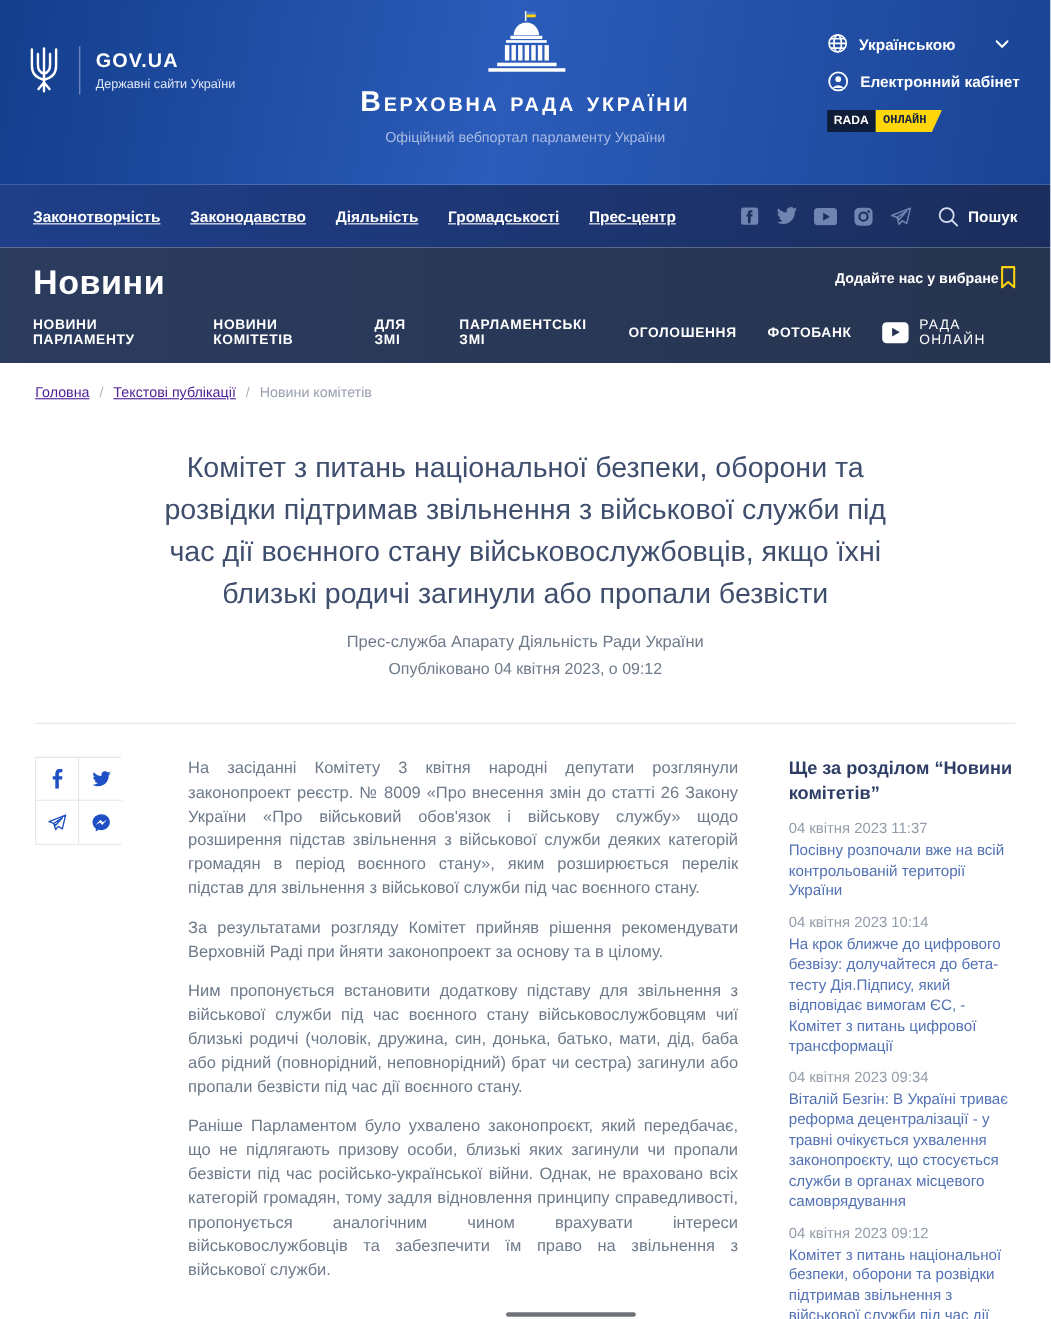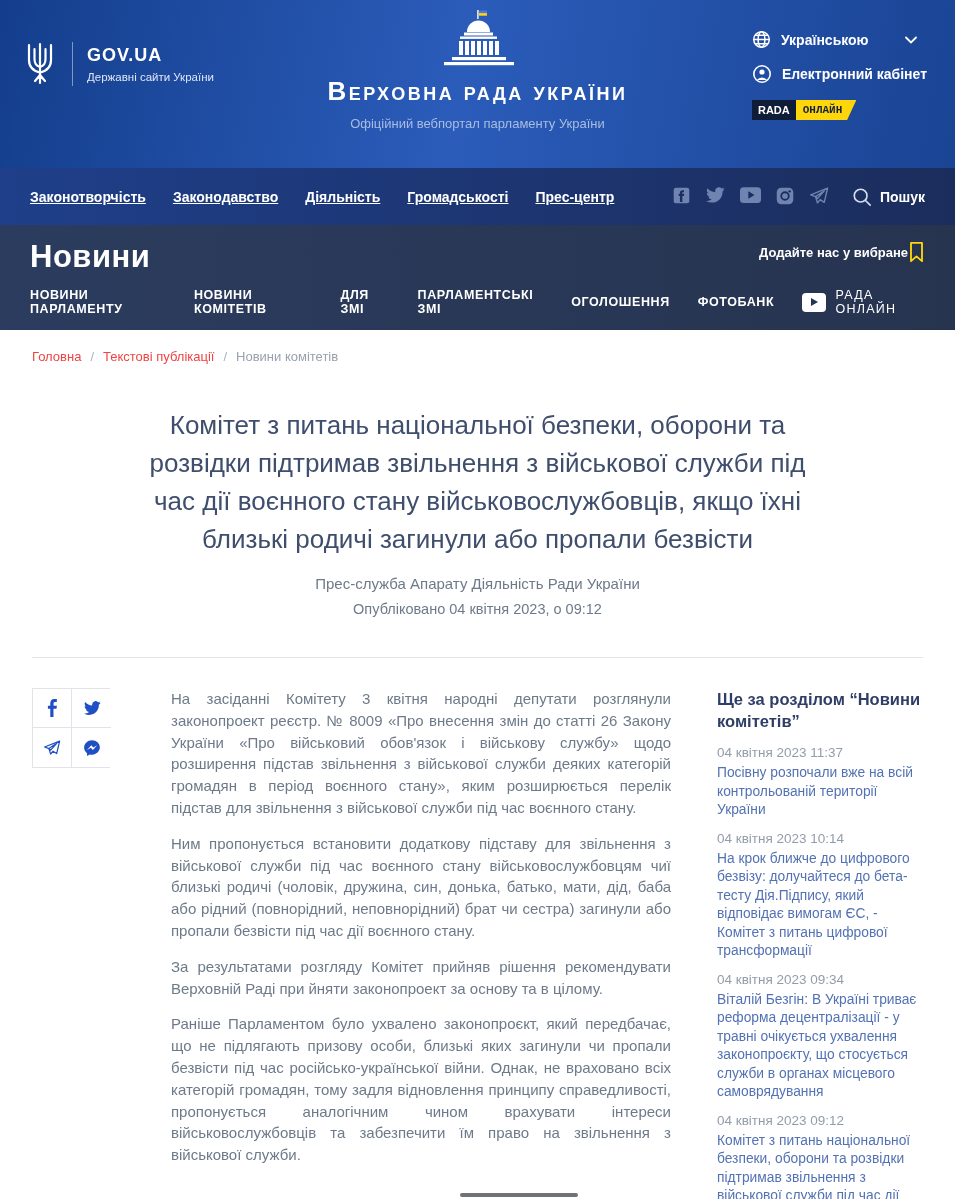--- a/index.html
+++ b/index.html
@@ -48,21 +48,21 @@
   
   .nav {
     height: 57px;
     background: linear-gradient(90deg, #1f3f8a 0%, #1b2d5c 100%);
     display: flex; align-items: center;
     padding: 0 30px;
     color: #fff;
   }
   .nav-items { display: flex; gap: 27px; }
   .nav-item { font-size: 14px; font-weight: bold; cursor: pointer; text-decoration: underline; }
-  .nav-right { margin-left: auto; display: flex; gap: 15px; }
+  .nav-right { margin-left: auto; display: flex; align-items: center; gap: 15px; }
   .soc { display: inline-flex; opacity: .75; cursor: pointer; }
   .search { display: flex; align-items: center; gap: 8px; margin-left: 8px; font-size: 14px; font-weight: bold; cursor: pointer; }
 
   
   .band {
     height: 105px;
     background: linear-gradient(90deg, #2c3c5e 0%, #263450 100%);
     color: #fff;
     padding: 14px 30px 0;
     position: relative;
@@ -73,21 +73,21 @@
   .subnav { display: flex; align-items: center; gap: 28px; margin-top: 13px; }
   .subnav-item { font-size: 12.5px; font-weight: bold; text-transform: uppercase; letter-spacing: .6px; cursor: pointer; }
   .rada-online { display: flex; align-items: center; gap: 10px; cursor: pointer; }
   .rada-online .play { width: 27px; height: 19px; background: #fff; border-radius: 4px; display: flex; align-items: center; justify-content: center; }
   .rada-online .play::after { content: ""; border-left: 7px solid #263450; border-top: 4.5px solid transparent; border-bottom: 4.5px solid transparent; margin-left: 2px; }
   .rada-online-label { font-size: 12.5px; letter-spacing: 1.2px; font-weight: normal; }
 
   
   .content { padding: 0 32px; }
   .breadcrumb { margin-top: 19px; font-size: 13px; color: #98a1ae; display: flex; gap: 9px; align-items: center; }
-  .breadcrumb .lnk { color: #ef4444; cursor: pointer; }
+  .breadcrumb .lnk { color: #4c1d95; cursor: pointer; text-decoration: underline; }
   .breadcrumb .sep { color: #aab2bd; }
 
   .article-title {
     width: 672px; margin: 42px auto 0;
     text-align: center;
     font-size: 26px; line-height: 38px; font-weight: normal;
     color: #3f4e6d;
   }
   .byline { margin-top: 17px; text-align: center; font-size: 15px; color: #6e7a8a; }
   .published { margin-top: 9px; text-align: center; font-size: 14.5px; color: #6e7a8a; }
@@ -315,22 +315,22 @@
       </a>
       <a class="share-cell">
         <svg width="18" height="18" viewBox="0 0 24 24" fill="#1f4fc4">
             <path d="M12 1.5C6.2 1.5 1.5 5.9 1.5 11.3c0 3.1 1.5 5.8 3.9 7.6v3.6l3.6-2c.9.3 2 .4 3 .4 5.8 0 10.5-4.4 10.5-9.8S17.8 1.5 12 1.5zm1.2 13.1-2.7-2.9-5.2 2.9 5.8-6.2 2.7 2.9 5.1-2.9z" fill-rule="evenodd"></path>
           </svg>
       </a>
     </div>
 
     <div class="article">
       <p>На засіданні Комітету 3 квітня народні депутати розглянули законопроект реєстр. № 8009 «Про внесення змін до статті 26 Закону України «Про військовий обов'язок і військову службу» щодо розширення підстав звільнення з військової служби деяких категорій громадян в період воєнного стану», яким розширюється перелік підстав для звільнення з військової служби під час воєнного стану.</p>
+      <p>За результатами розгляду Комітет прийняв рішення рекомендувати Верховній Раді при йняти законопроект за основу та в цілому.</p>
       <p>Ним пропонується встановити додаткову підставу для звільнення з військової служби під час воєнного стану військовослужбовцям чиї близькі родичі (чоловік, дружина, син, донька, батько, мати, дід, баба або рідний (повнорідний, неповнорідний) брат чи сестра) загинули або пропали безвісти під час дії воєнного стану.</p>
-      <p>За результатами розгляду Комітет прийняв рішення рекомендувати Верховній Раді при йняти законопроект за основу та в цілому.</p>
       <p>Раніше Парламентом було ухвалено законопроєкт, який передбачає, що не підлягають призову особи, близькі яких загинули чи пропали безвісти під час російсько-української війни. Однак, не враховано всіх категорій громадян, тому задля відновлення принципу справедливості, пропонується аналогічним чином врахувати інтереси військовослужбовців та забезпечити їм право на звільнення з військової служби.</p>
     </div>
 
     <div class="sidebar">
       <div class="sb-heading">Ще за розділом “Новини комітетів”</div>
 
       <div class="sb-item">
         <div class="sb-date">04 квітня 2023 11:37</div>
         <a class="sb-link">Посівну розпочали вже на всій контрольованій території України</a>
       </div>

